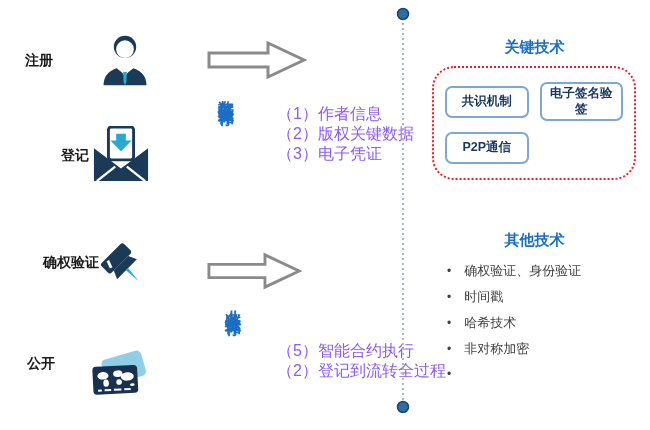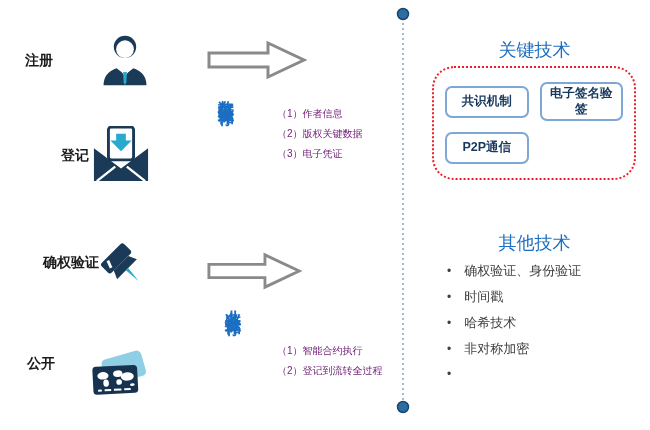--- a/index.html
+++ b/index.html
@@ -8,22 +8,22 @@
     font-family:"Liberation Sans","DejaVu Sans",sans-serif;
   }
   .abs{position:absolute;}
   .step-label{font-size:14px;font-weight:bold;color:#1a1a1a;white-space:nowrap;}
   .step-icon{width:56px;height:56px;}
   .vtext{
     writing-mode:vertical-rl;text-orientation:upright;
     font-size:16px;font-weight:bold;color:#1b6ec2;letter-spacing:2px;line-height:26px;
     white-space:nowrap;
   }
-  .num-list{font-size:10px;color:#701a75;line-height:20px;white-space:nowrap;}
-  .sec-title{font-size:18px;font-weight:normal;color:#1b6ec2;text-align:center;width:205px;}
+  .num-list{font-size:16px;color:#8b5cf6;line-height:20px;white-space:nowrap;}
+  .sec-title{font-size:15px;font-weight:bold;color:#1b6ec2;text-align:center;width:205px;}
   .red-frame{
     width:204px;height:114px;border:2.5px dotted #ee1c25;border-radius:22px;
     box-sizing:border-box;display:grid;grid-template-columns:1fr 1fr;
     column-gap:11px;row-gap:7px;padding:12px 11px;align-items:center;justify-items:stretch;
   }
   .tech-box{
     border:2px solid #7da7d4;border-radius:7px;background:#fff;
     min-height:24px;display:flex;align-items:center;justify-content:center;
     font-size:12.5px;font-weight:bold;color:#17375e;text-align:center;
     line-height:1.25;padding:2px 6px;
@@ -106,21 +106,21 @@
 
   <div class="abs vtext" style="left:213px;top:87px;height:118px;">数据链上储存</div>
   <div class="abs vtext" style="left:220px;top:297px;height:118px;">业务链上储存</div>
 
   <div class="abs num-list" style="left:277px;top:104px;">
     <div>（1）作者信息</div>
     <div>（2）版权关键数据</div>
     <div>（3）电子凭证</div>
   </div>
   <div class="abs num-list" style="left:277px;top:341px;">
-    <div>（1）智能合约执行</div>
+    <div>（5）智能合约执行</div>
     <div>（2）登记到流转全过程</div>
   </div>
 
   <div class="abs" style="left:395px;top:4px;">
     <svg width="16" height="420" viewBox="0 0 16 420">
       <line x1="8" y1="14" x2="8" y2="400" stroke="#a7b8c9" stroke-width="2" stroke-dasharray="2 3"></line>
       <circle cx="8" cy="10" r="5.5" fill="#2e6da4" stroke="#17466e" stroke-width="1.5"></circle>
       <circle cx="8" cy="403" r="5.5" fill="#2e6da4" stroke="#17466e" stroke-width="1.5"></circle>
     </svg>
   </div>

